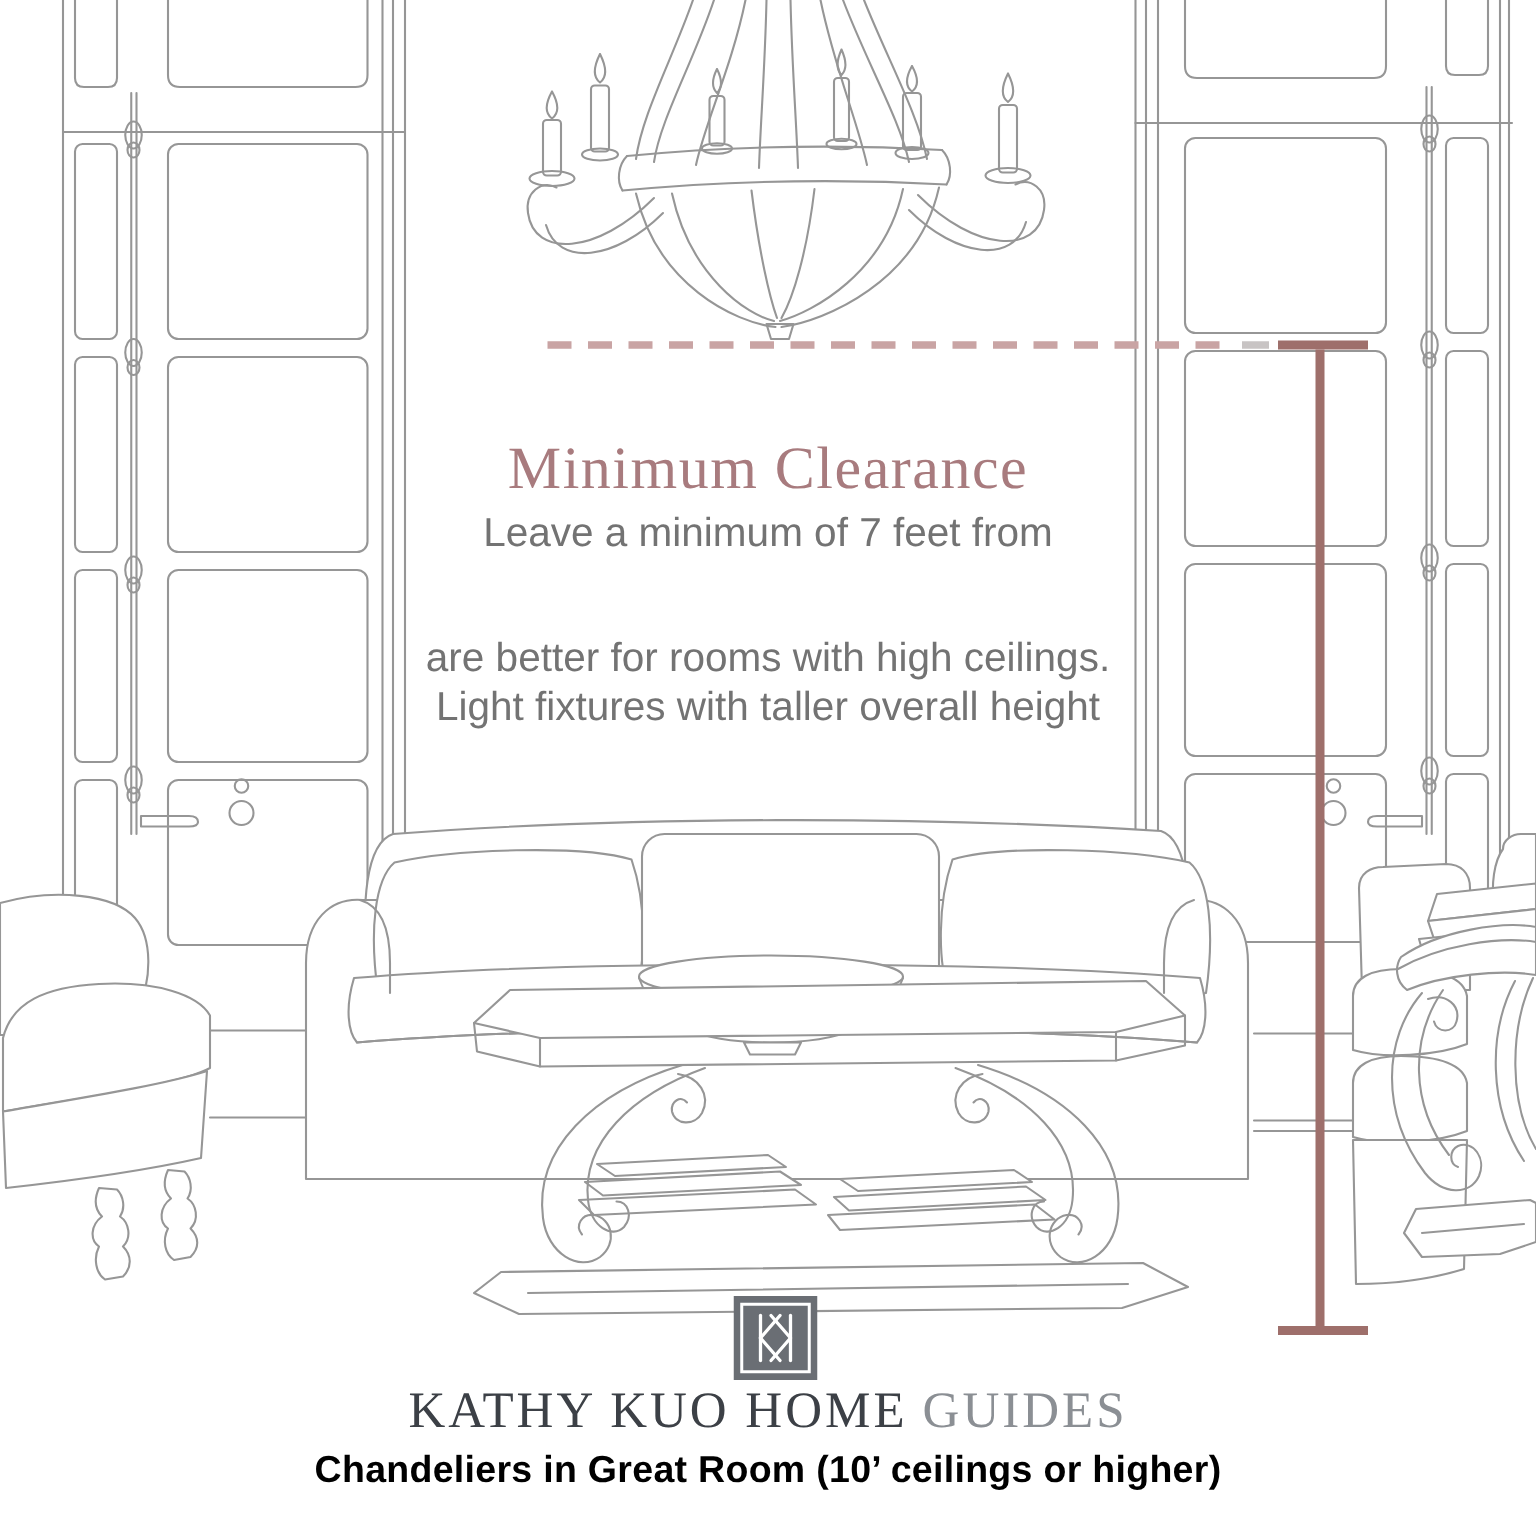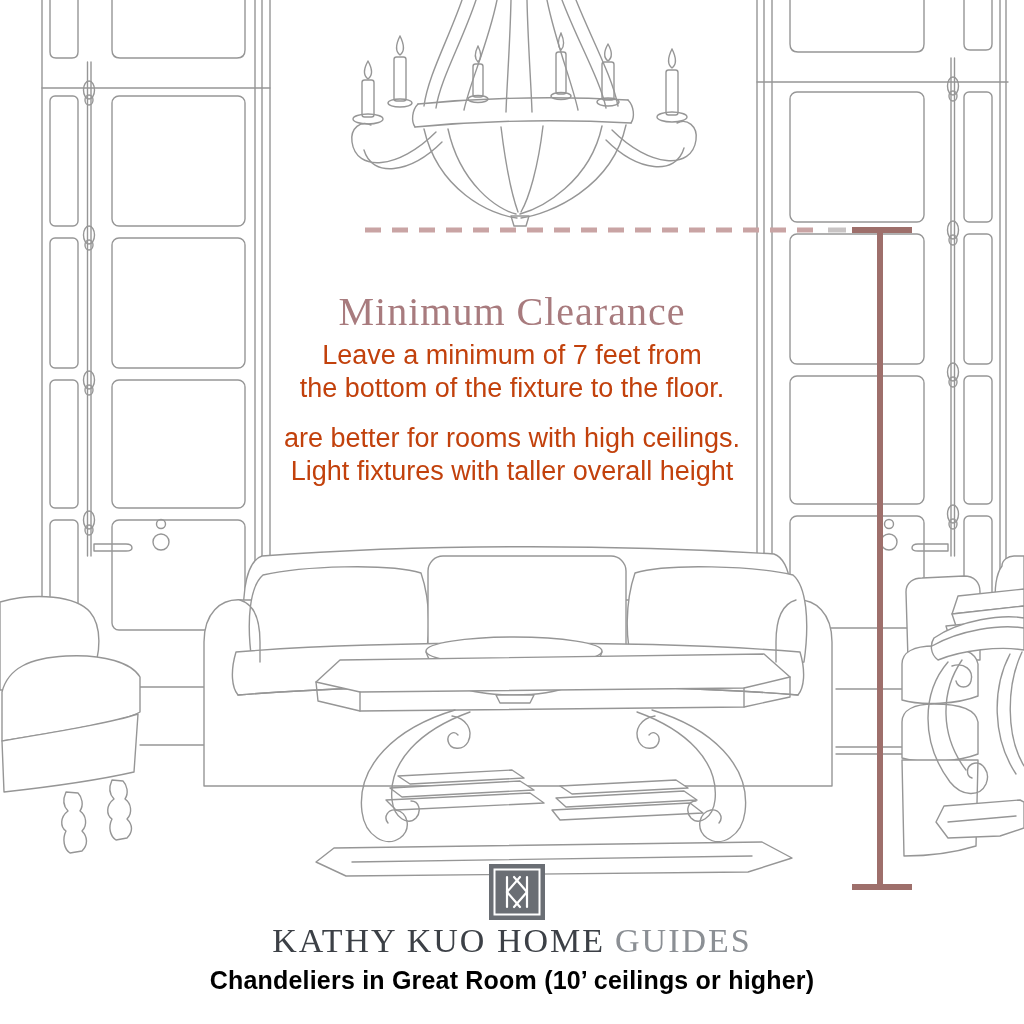--- a/index.html
+++ b/index.html
@@ -2,21 +2,21 @@
 <html><head>
 <meta charset="utf-8">
 <style>
   html,body{margin:0;padding:0;background:#ffffff;}
   .canvas{position:relative;width:1024px;height:1024px;background:#ffffff;overflow:hidden;
           font-family:"Liberation Sans", sans-serif;}
   .art{position:absolute;left:0;top:0;}
   .textblock{position:absolute;left:0;width:1024px;text-align:center;}
   .heading{top:288px;font-family:"Liberation Serif","DejaVu Serif",serif;
            font-size:40px;letter-spacing:1px;color:#a87b7e;}
-  .note{color:#c2410c;font-size:27px;line-height:33px;}
+  .note{color:#737373;font-size:27px;line-height:33px;}
   .note1{top:339px;}
   .note2{top:422px;}
   .footer-logo{position:absolute;left:489px;top:864px;width:56px;height:56px;}
   .brand{top:922px;font-family:"Liberation Serif","DejaVu Serif",serif;
          font-size:34px;letter-spacing:2px;white-space:nowrap;}
   .brand .primary{color:#3c4046;}
   .brand .secondary{color:#8b8f94;margin-left:10px;}
   .subtitle{top:966px;font-size:25px;font-weight:600;color:#000000;letter-spacing:.2px;}
 </style>
 </head>
@@ -236,21 +236,20 @@
       <line x1="852" y1="230" x2="912" y2="230"></line>
       <line x1="880" y1="233" x2="880" y2="884"></line>
       <line x1="852" y1="887" x2="912" y2="887"></line>
     </g>
   </svg>
 
   <div class="textblock heading">Minimum Clearance</div>
 
   <div class="textblock note note1">
     <div>Leave a minimum of 7 feet from</div>
-    <div>the bottom of the fixture to the floor.</div>
   </div>
 
   <div class="textblock note note2">
     <div>are better for rooms with high ceilings.</div>
     <div>Light fixtures with taller overall height</div>
   </div>
 
   <svg class="footer-logo" viewBox="0 0 56 56">
     <rect x="0" y="0" width="56" height="56" fill="#6a6e74"></rect>
     <rect x="5.5" y="5.5" width="45" height="45" fill="none" stroke="#ffffff" stroke-width="2"></rect>

